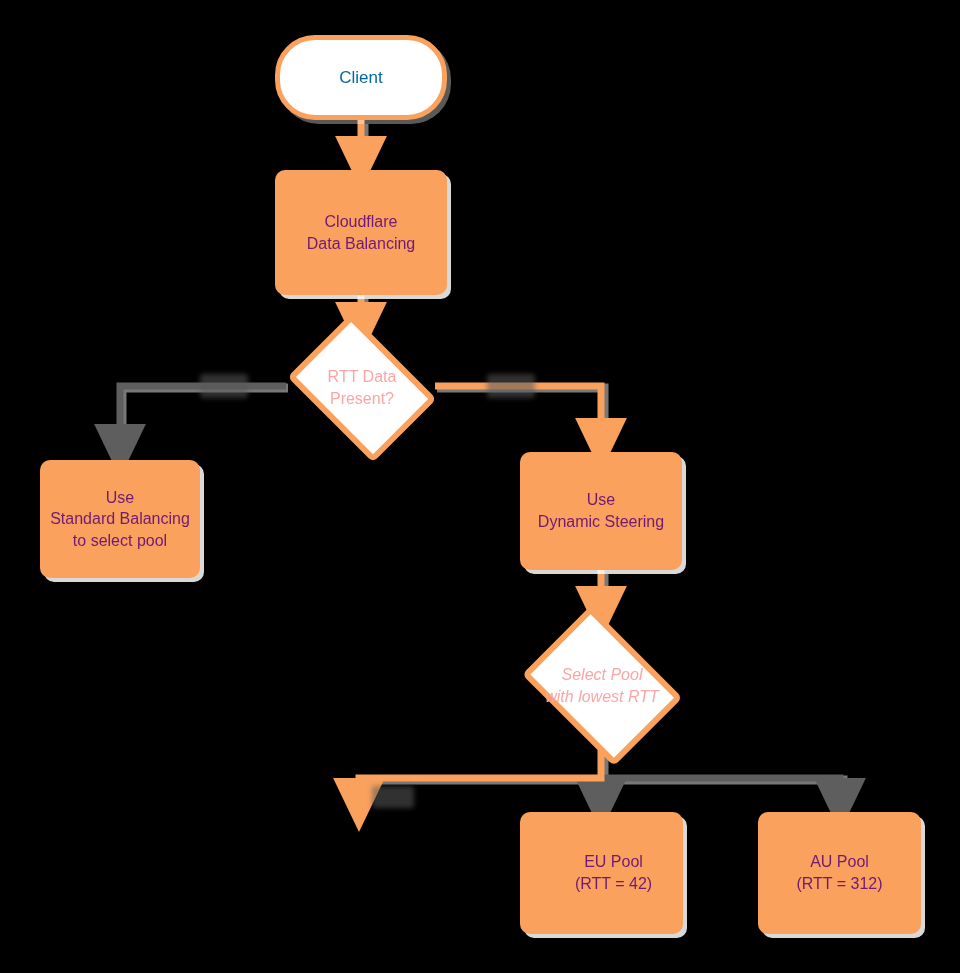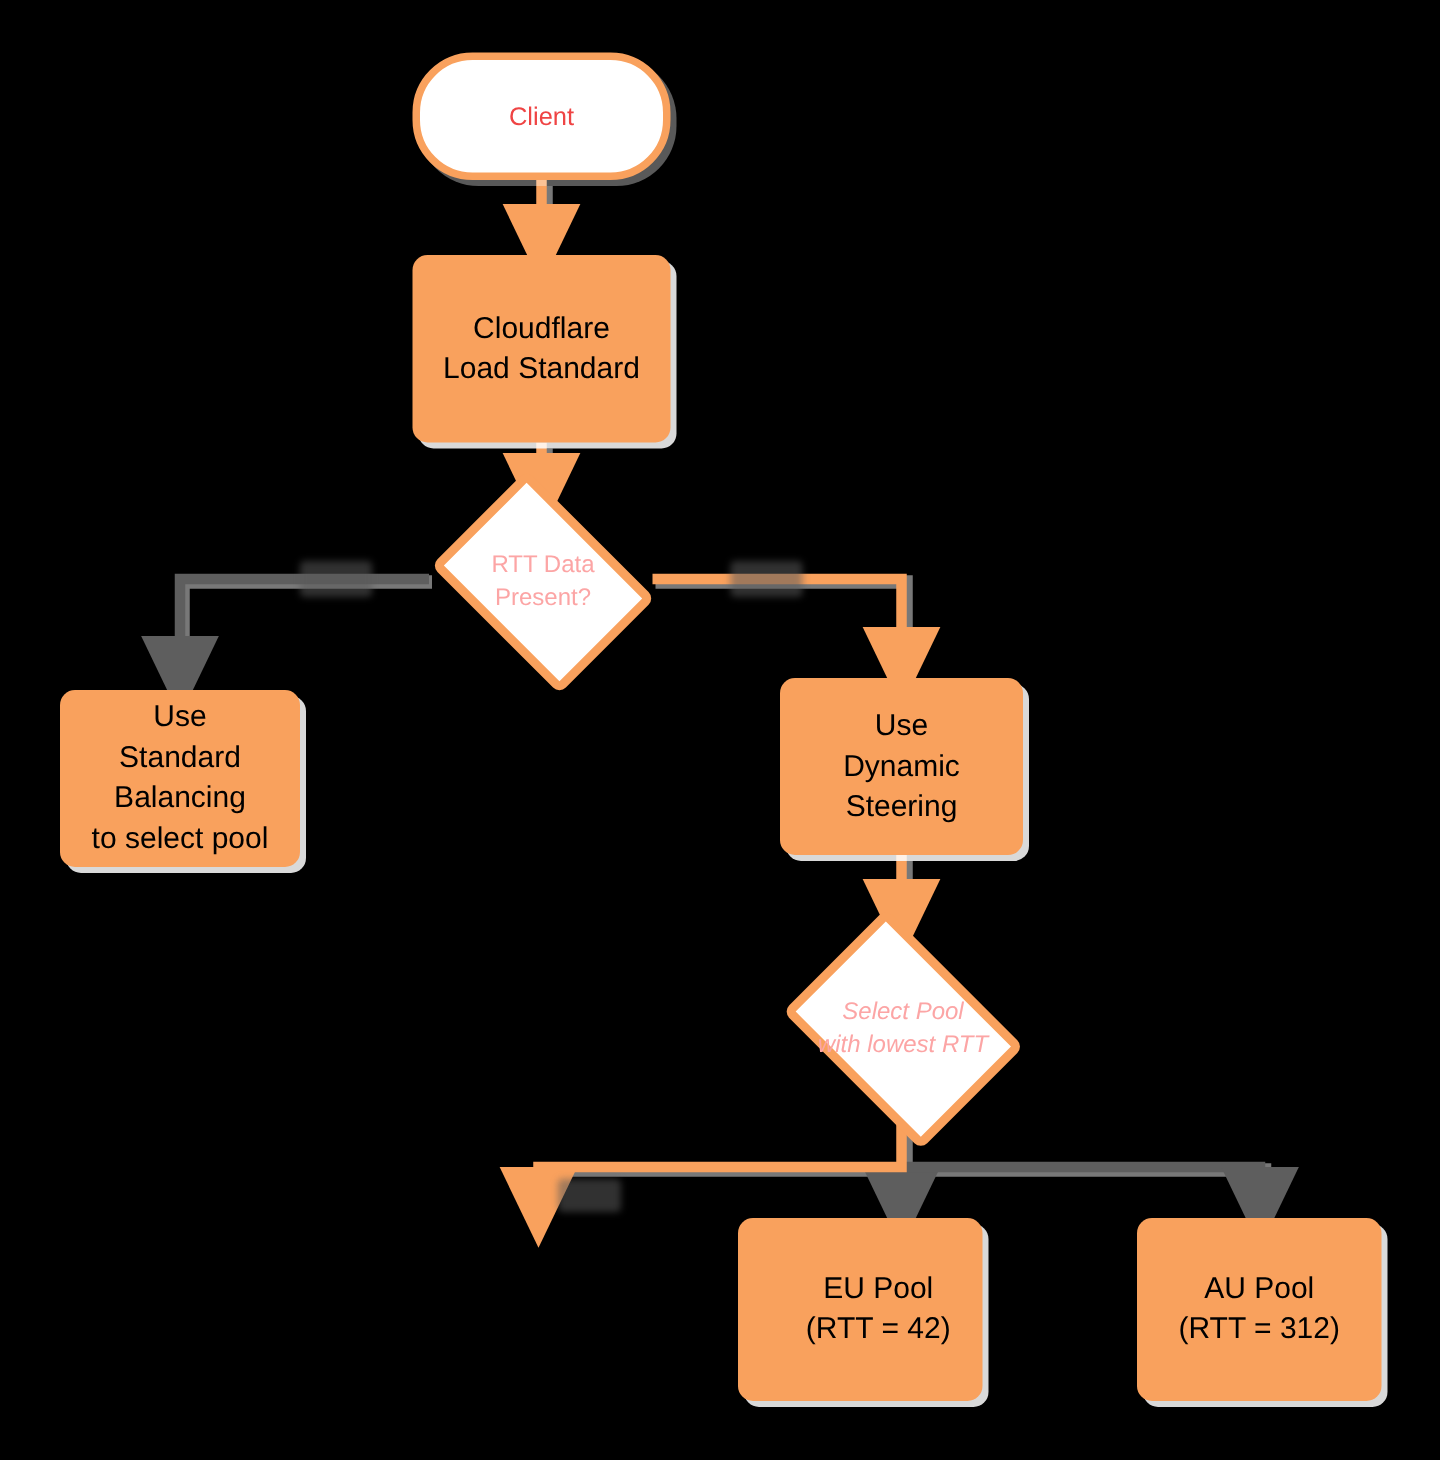--- a/index.html
+++ b/index.html
@@ -31,32 +31,32 @@
     justify-content: center;
     text-align: center;
     z-index: 5;
   }
 
   
   .box {
     background: #F9A15D;
     border-radius: 10px;
     box-shadow: 4px 4px 0 0 rgba(255,255,255,0.85);
-    color: #000000;
-    font-size: 20px;
+    color: #701a75;
+    font-size: 16px;
     line-height: 1.35;
   }
   .box .label { padding: 0 6px; }
 
   
   .pill {
     background: #FFFFFF;
     border: 5px solid #F9A15D;
     border-radius: 40px;
-    color: #ef4444;
+    color: #0369a1;
     font-size: 17px;
     box-shadow: 4px 4px 0 0 rgba(255,255,255,0.35);
   }
 
   
   .diamond {
     background: transparent;
     box-shadow: none;
   }
   .diamond .dshape {
@@ -146,21 +146,21 @@
     </g>
   </svg>
 
   <div class="node pill" style="left:275px; top:35px; width:172px; height:85px;">
     <span class="label">Client</span>
   </div>
 
   <div class="node box" style="left:275px; top:170px; width:172px; height:125px;">
     <span class="label">
       <span>Cloudflare</span><br>
-      <span>Load Standard</span>
+      <span>Data Balancing</span>
     </span>
   </div>
 
   <div class="node diamond" style="left:278px; top:325px; width:168px; height:125px;">
     <span class="dshape"></span>
     <span class="label">
       <span>RTT Data</span><br>
       <span>Present?</span>
     </span>
   </div>
@@ -182,21 +182,21 @@
 
   <div class="node diamond" style="left:512px; top:618px; width:180px; height:135px;font-style:italic;">
     <span class="dshape"></span>
     <span class="label">
       <span>Select Pool</span><br>
       <span>with lowest RTT</span>
     </span>
   </div>
 
 
-  <div class="node box" style="left:492px; top:812px; width:163px; height:122px;padding-left:24px;">
+  <div class="node box" style="left:520px; top:812px; width:163px; height:122px;padding-left:24px;">
     <span class="label">
       <span>EU Pool</span><br>
       <span>(RTT = 42)</span>
     </span>
   </div>
 
   <div class="node box" style="left:758px; top:812px; width:163px; height:122px;">
     <span class="label">
       <span>AU Pool</span><br>
       <span>(RTT = 312)</span>

